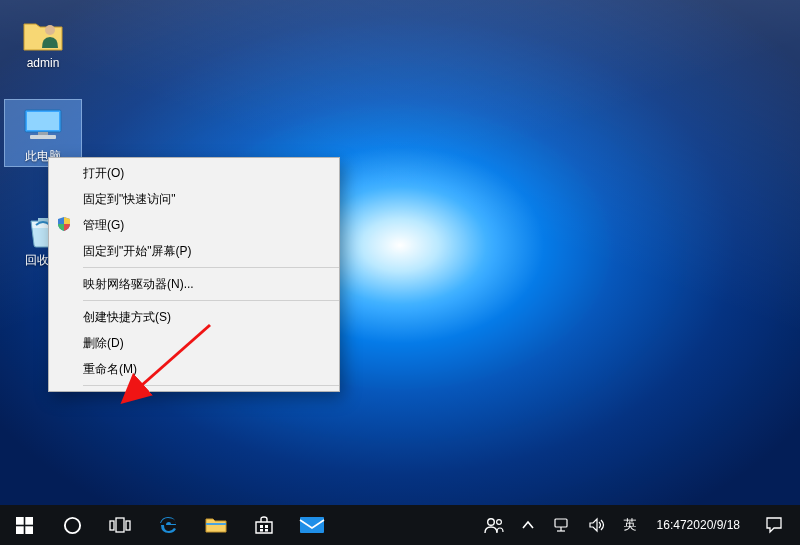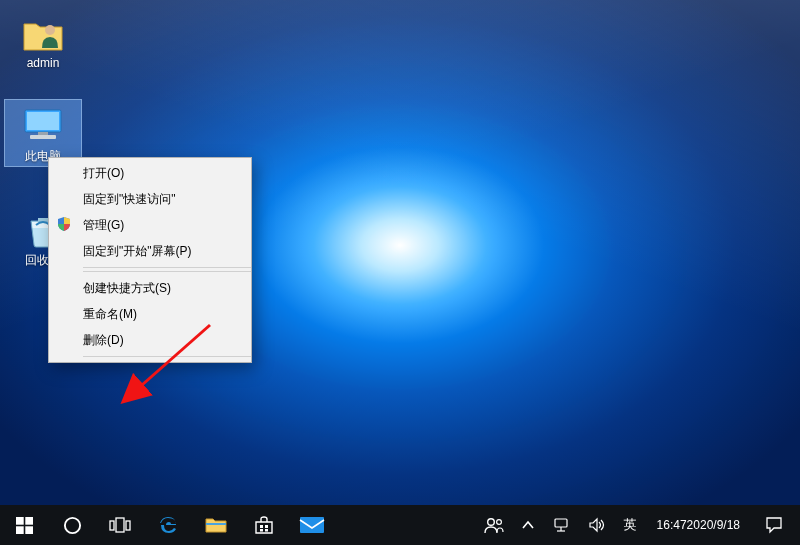--- a/index.html
+++ b/index.html
@@ -59,21 +59,21 @@
 
 .desktop-icon.selected {
   background: rgba(120,180,255,0.45);
   outline: 1px solid rgba(170,210,255,0.7);
 }
 
 
 .context-menu {
   position:absolute;
   left:48px; top:157px;
-  width:204px;
+  width:292px;
   background:#f2f2f2;
   color:#000;
   border:1px solid #b4b4b4;
   box-shadow:4px 6px 16px rgba(0,0,0,0.35);
   padding:2px 0;
 }
 .menu-item {
   height:26px;
   display:flex;
   align-items:center;
@@ -197,29 +197,32 @@
           <path d="M8 8 L14 8 Q14 13 8 15 Z" fill="#e14b4b"></path>
           <path d="M2 8 L8 8 L8 15 Q2 13 2 8 Z" fill="#45b86a"></path>
         </svg>
       </span>
       <span>管理(G)</span>
     </div>
     <div class="menu-item">
       <span>固定到"开始"屏幕(P)</span>
     </div>
     <div class="menu-sep"></div>
+    <div class="menu-item">
+      <span>映射网络驱动器(N)...</span>
+    </div>
     <div class="menu-sep"></div>
     <div class="menu-item">
       <span>创建快捷方式(S)</span>
     </div>
     <div class="menu-item">
+      <span>删除(D)</span>
+    </div>
+    <div class="menu-item">
       <span>重命名(M)</span>
-    </div>
-    <div class="menu-item">
-      <span>删除(D)</span>
     </div>
     <div class="menu-sep"></div>
   </div>
 
   <svg class="arrow-annotation" viewBox="0 0 110 90">
     <defs>
       <marker id="ah" markerWidth="10" markerHeight="10" refX="8" refY="5" orient="auto">
         <path d="M0 0 L10 5 L0 10 Z" fill="#f01414"></path>
       </marker>
     </defs>

